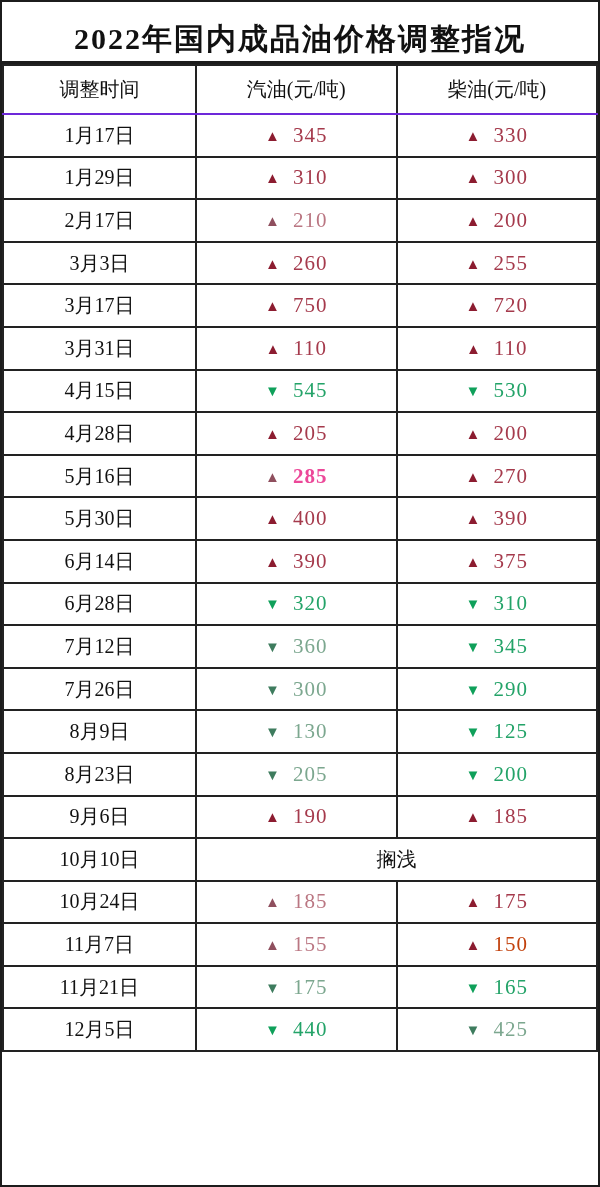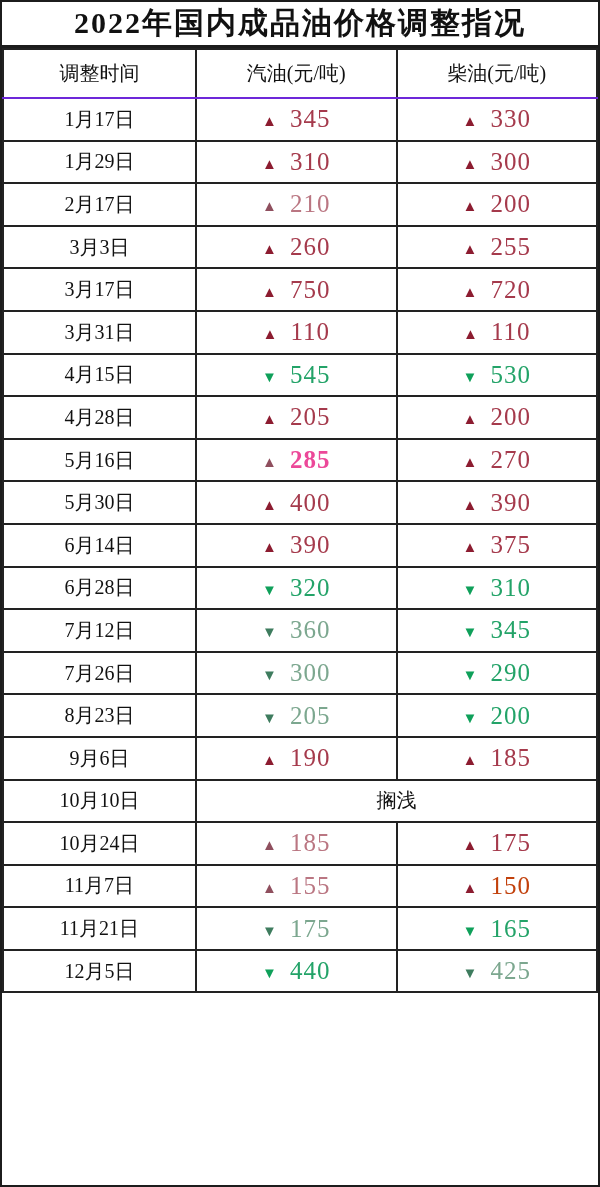--- a/index.html
+++ b/index.html
@@ -7,35 +7,36 @@
     width: 600px; height: 1187px; box-sizing: border-box;
     margin: 0; background: #ffffff;
     border: 2px solid #1c1c1c;
     font-family: "Liberation Serif", "DejaVu Serif", serif;
     color: #111; overflow: hidden;
   }
   .title {
     height: 43px; display: flex; align-items: center; justify-content: center;
     font-size: 30px; font-weight: bold; letter-spacing: 2px;
     border-bottom: 3px solid #1c1c1c;
+    margin-top: 16px;
   }
   table.price-table {
     width: 100%; border-collapse: collapse; table-layout: fixed;
   }
   table.price-table col.c-date { width: 193px; }
   table.price-table th, table.price-table td {
     border: 2px solid #222; text-align: center; padding: 0;
     font-size: 20px; overflow: hidden; white-space: nowrap;
   }
   table.price-table th {
     height: 47px; font-weight: normal; border-bottom: 2px solid #6d28d9;
   }
   table.price-table td { height: 40.6px; }
   .tri { font-size: 15px; margin-right: 13px; vertical-align: 1px; display: inline-block; }
-  .val { font-size: 25px; letter-spacing: 1px; }
+  .val { font-size: 21px; letter-spacing: 1px; }
   .stranded-cell { font-size: 20px; }
   .footer {
     border-top: 1px solid #1c1c1c; height: 57px;
     display: flex; flex-direction: column; align-items: center; justify-content: center;
     font-size: 17px; line-height: 1.6;
   }
   .legend-tri { font-size: 14px; vertical-align: 1px; }
   .legend-gap { display: inline-block; width: 42px; }
 </style>
 </head>
@@ -123,20 +124,25 @@
     <td>7月12日</td>
     <td><span class="tri" style="color: rgb(62, 124, 94);">▼</span><span class="val" style="color: rgb(124, 167, 143);">360</span></td>
     <td><span class="tri" style="color: rgb(15, 160, 90);">▼</span><span class="val" style="color: rgb(35, 163, 104);">345</span></td>
   </tr>
         <tr>
     <td>7月26日</td>
     <td><span class="tri" style="color: rgb(62, 124, 94);">▼</span><span class="val" style="color: rgb(124, 167, 143);">300</span></td>
     <td><span class="tri" style="color: rgb(15, 160, 90);">▼</span><span class="val" style="color: rgb(35, 163, 104);">290</span></td>
   </tr>
         <tr>
+    <td>8月9日</td>
+    <td><span class="tri" style="color: rgb(62, 124, 94);">▼</span><span class="val" style="color: rgb(124, 167, 143);">130</span></td>
+    <td><span class="tri" style="color: rgb(15, 160, 90);">▼</span><span class="val" style="color: rgb(35, 163, 104);">125</span></td>
+  </tr>
+        <tr>
     <td>8月23日</td>
     <td><span class="tri" style="color: rgb(62, 124, 94);">▼</span><span class="val" style="color: rgb(124, 167, 143);">205</span></td>
     <td><span class="tri" style="color: rgb(15, 160, 90);">▼</span><span class="val" style="color: rgb(35, 163, 104);">200</span></td>
   </tr>
         <tr>
     <td>9月6日</td>
     <td><span class="tri" style="color: rgb(140, 28, 48);">▲</span><span class="val" style="color: rgb(165, 58, 76);">190</span></td>
     <td><span class="tri" style="color: rgb(140, 28, 48);">▲</span><span class="val" style="color: rgb(165, 58, 76);">185</span></td>
   </tr>
         <tr>

